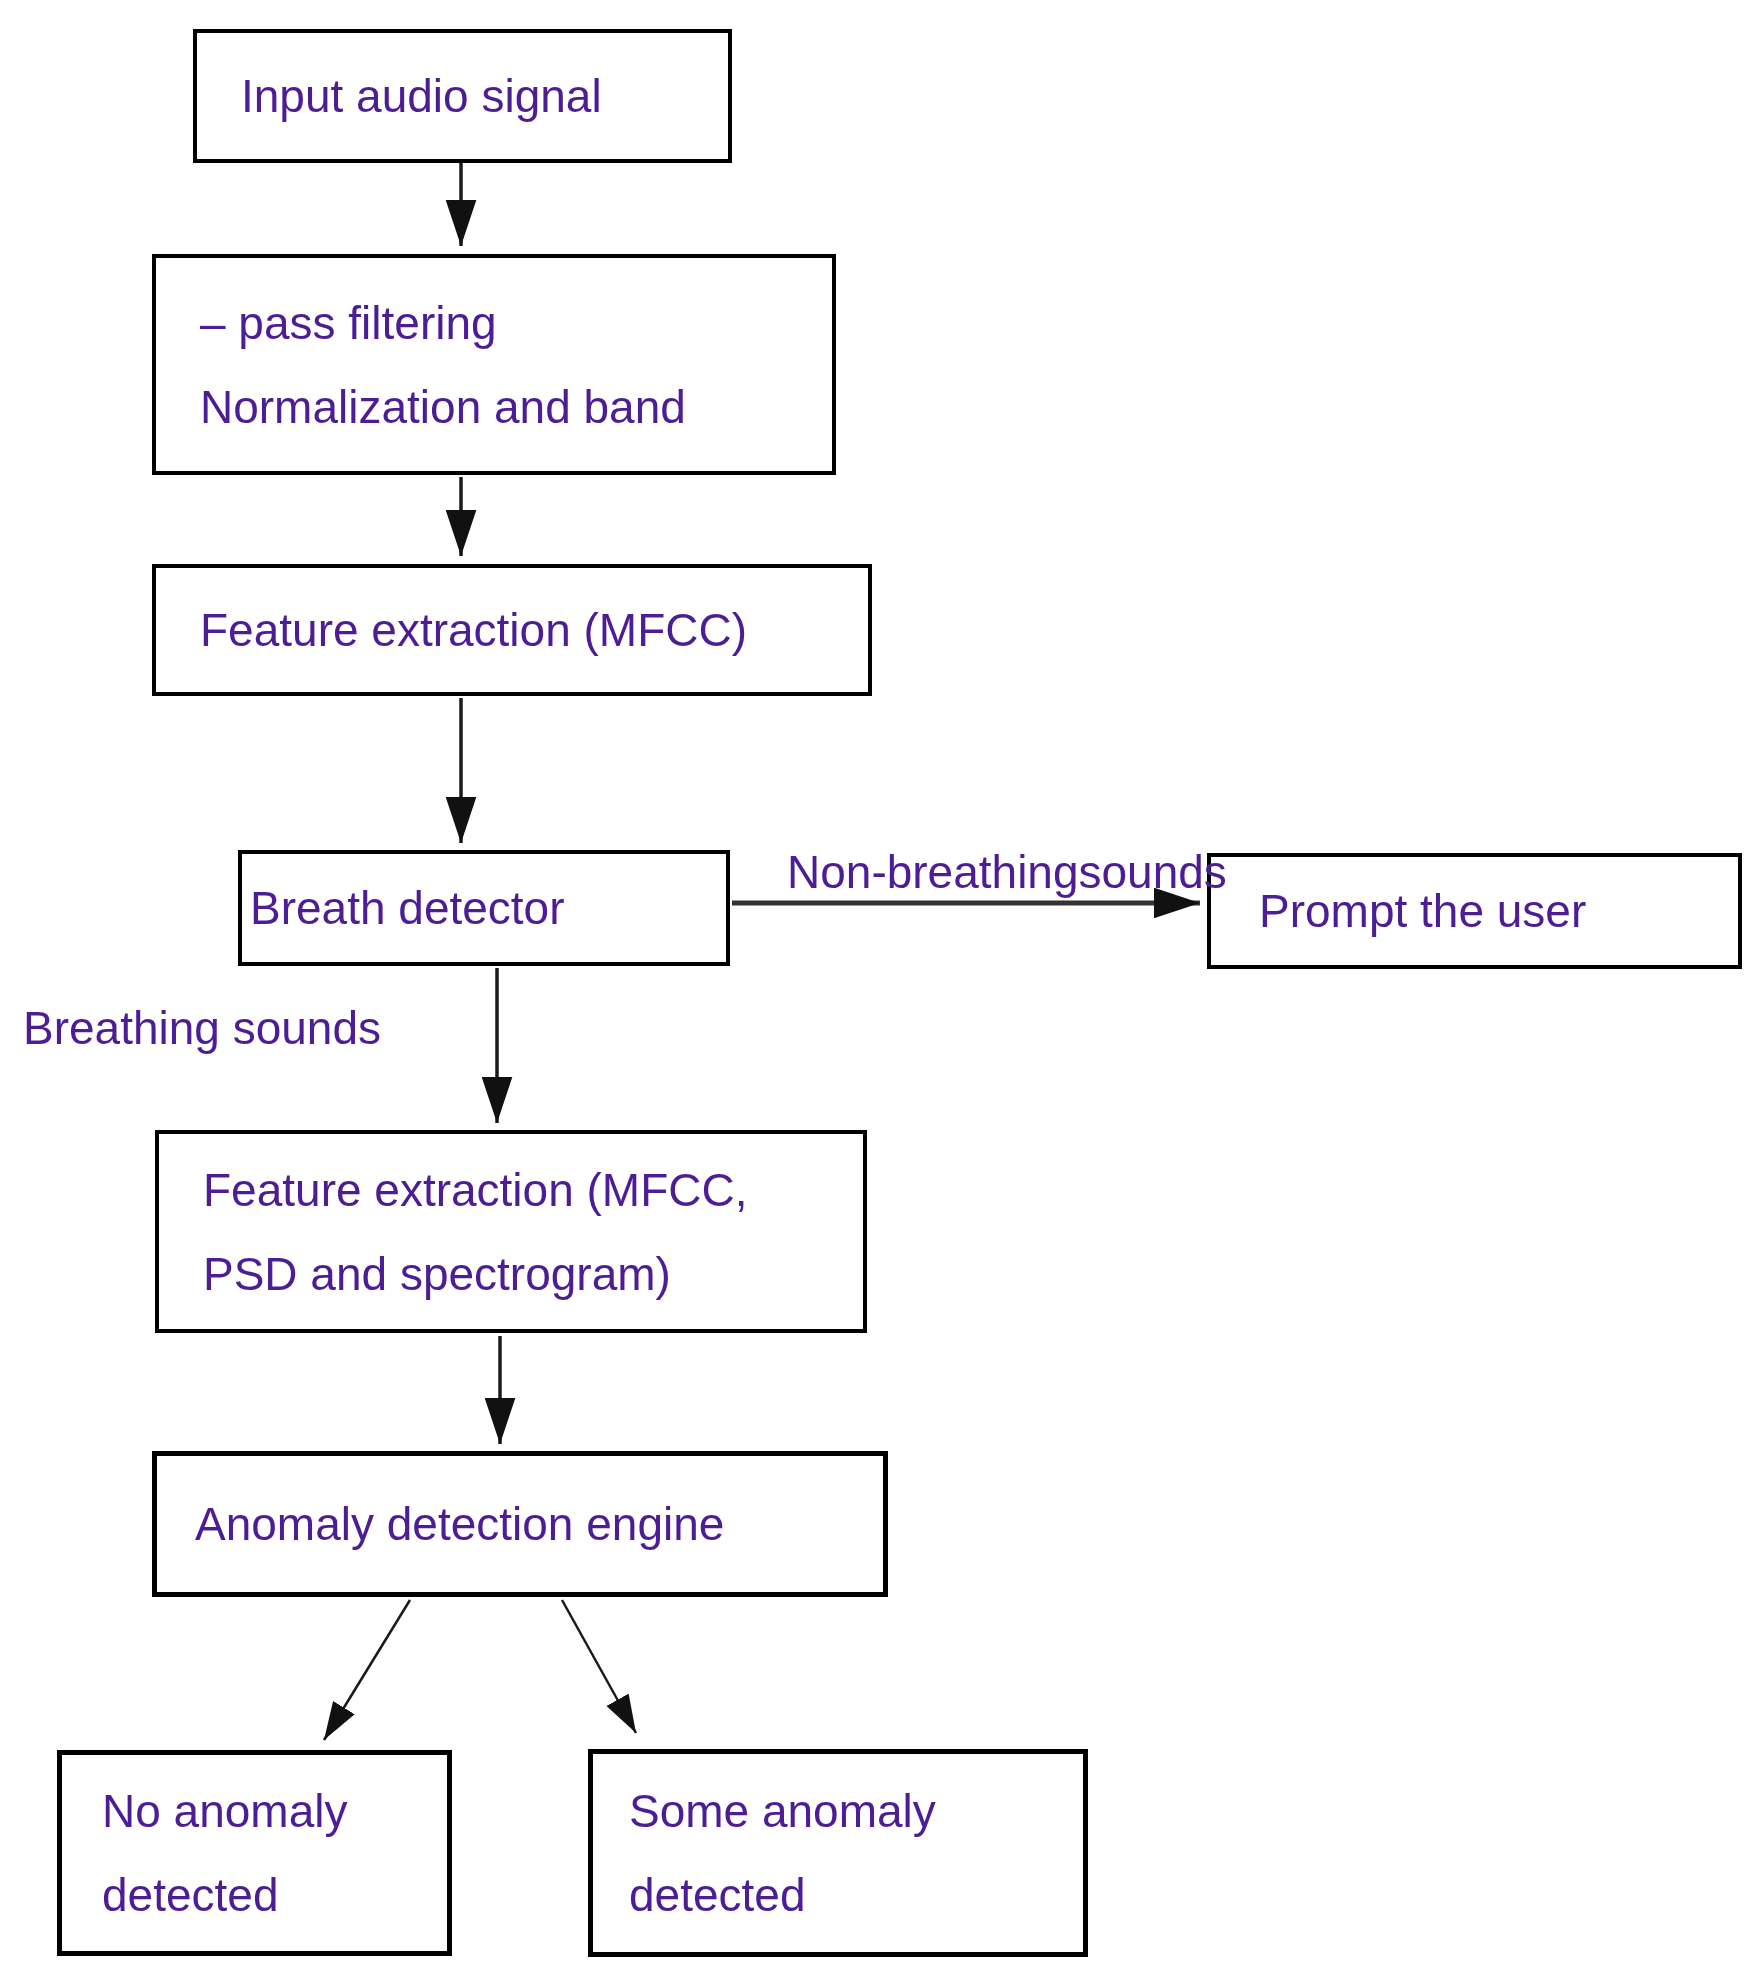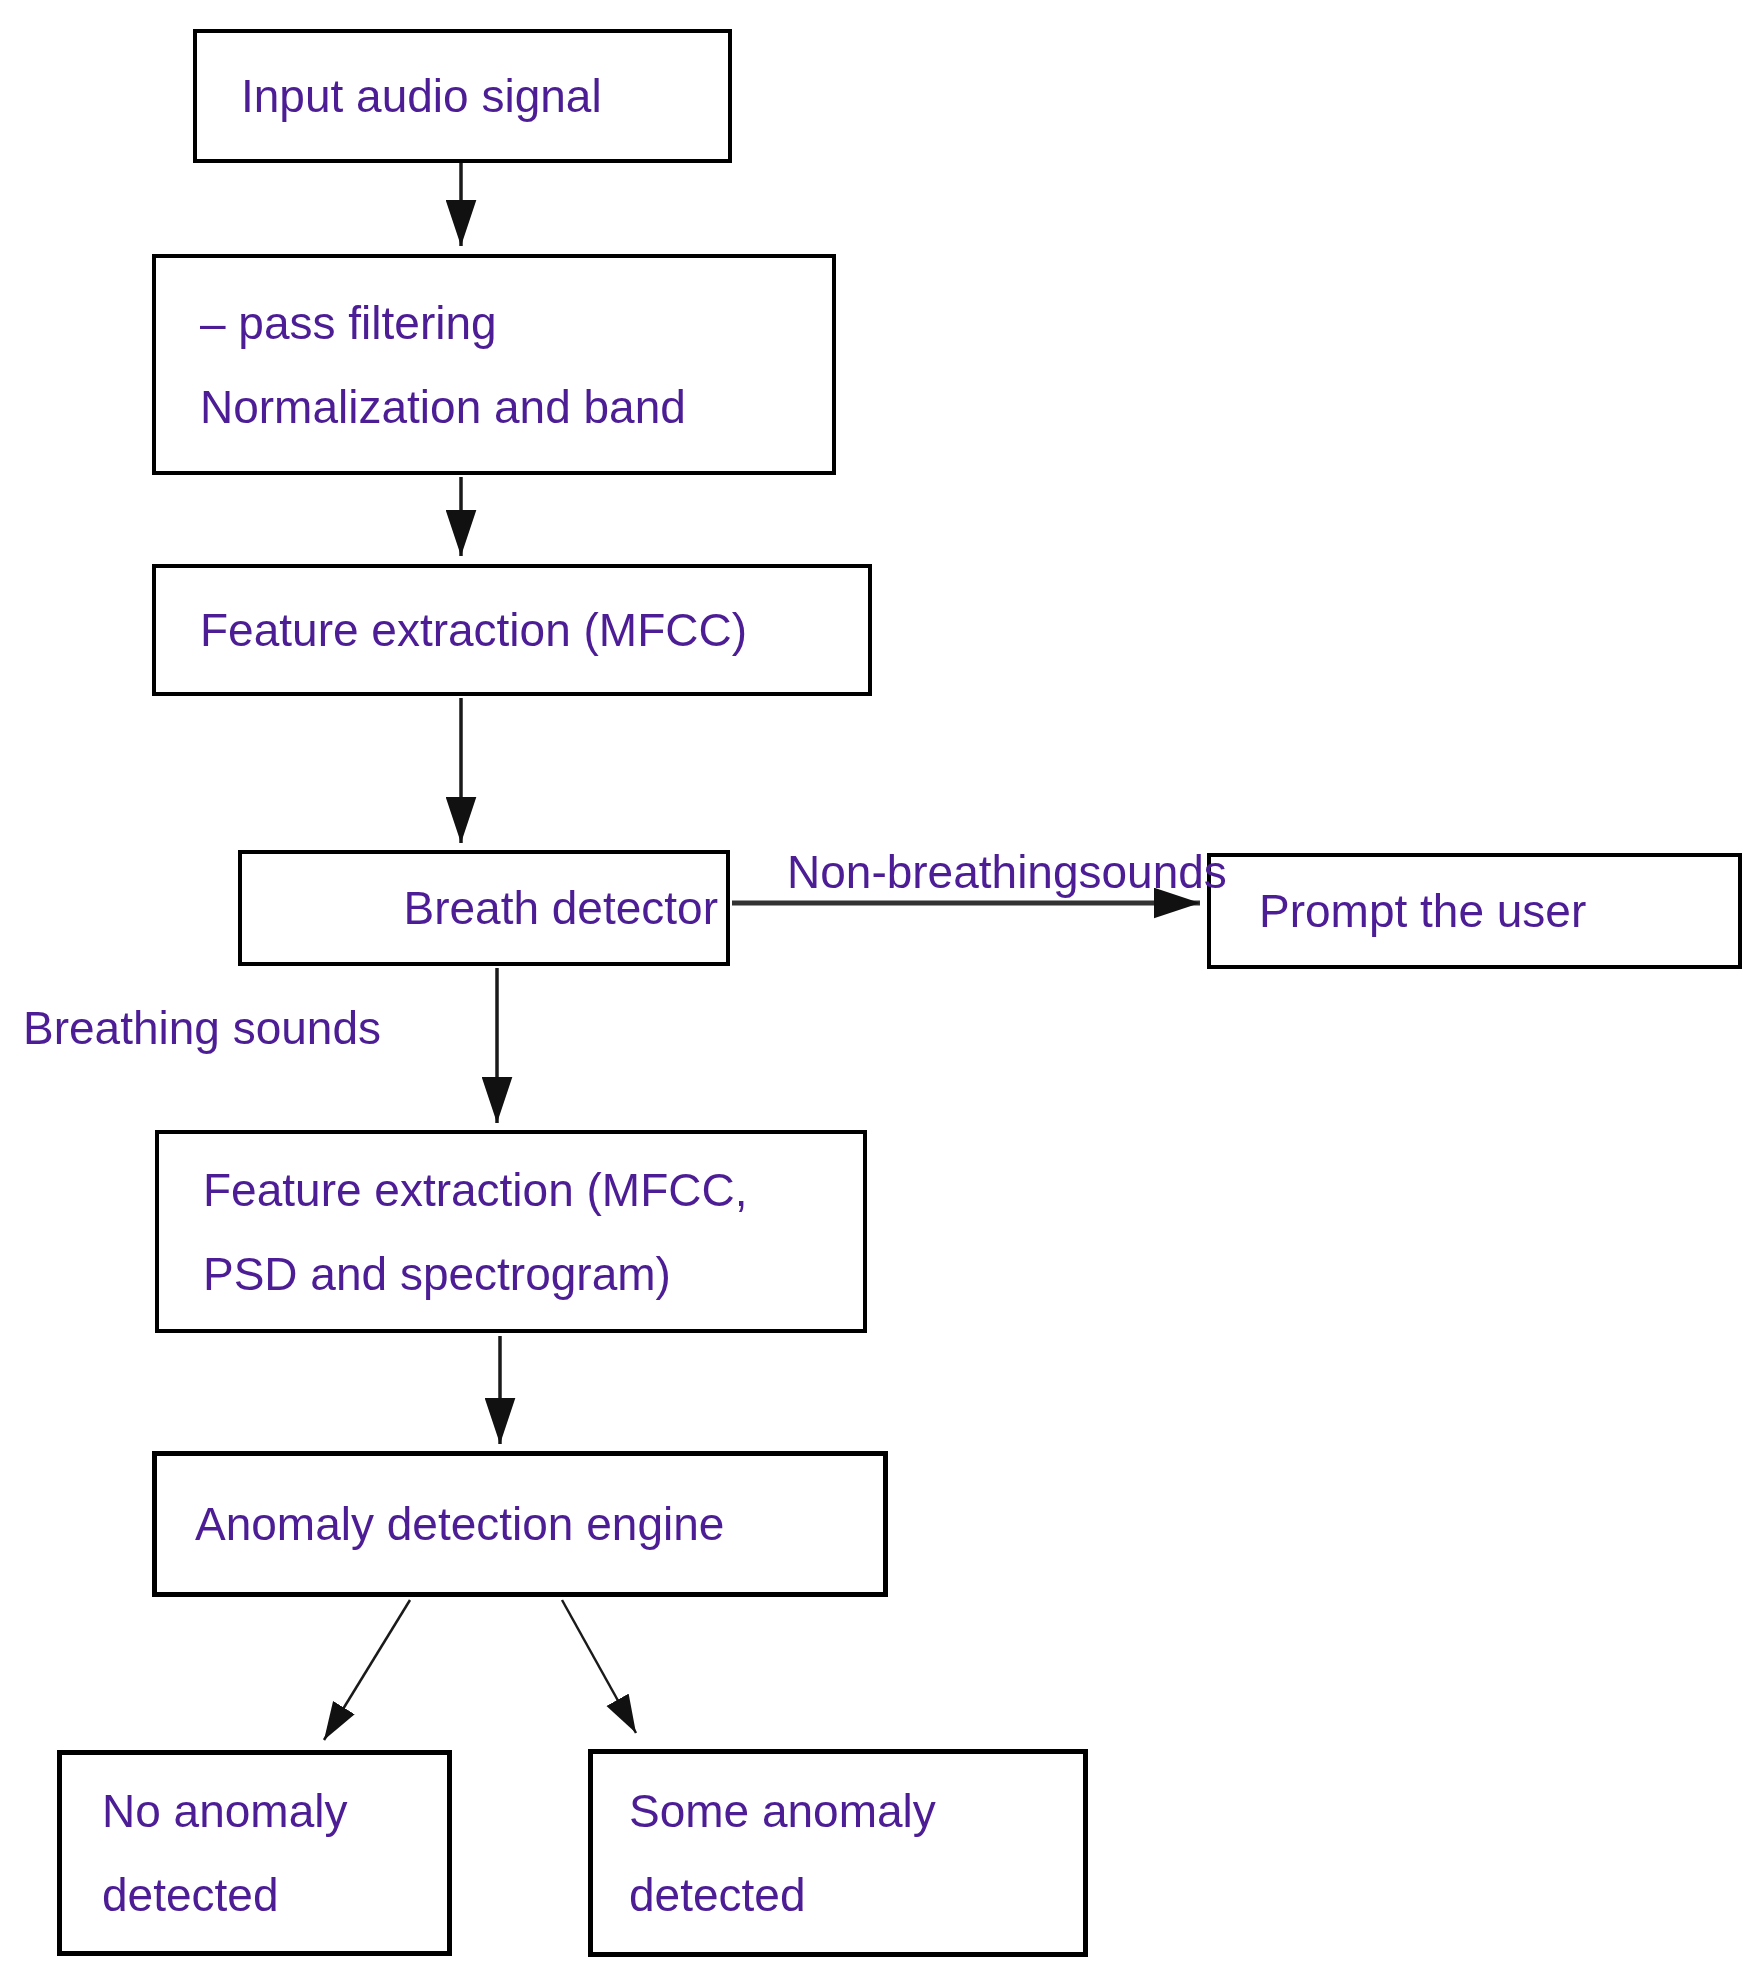--- a/index.html
+++ b/index.html
@@ -33,22 +33,22 @@
     justify-content: center;
     align-items: flex-start;
     padding-left: 44px;
     padding-right: 8px;
     font-size: 46px;
     line-height: 84px;
     white-space: nowrap;
   }
   .node.thick { border-width: 5px; }
   .node.center {
-    padding-left: 16px;
-    align-items: flex-end;
+    padding-left: 8px;
+    align-items: flex-start;
   }
   .edge-label {
     position: absolute;
     display: flex;
     flex-direction: row;
     font-size: 46px;
     line-height: 72px;
     white-space: nowrap;
   }
 </style>

